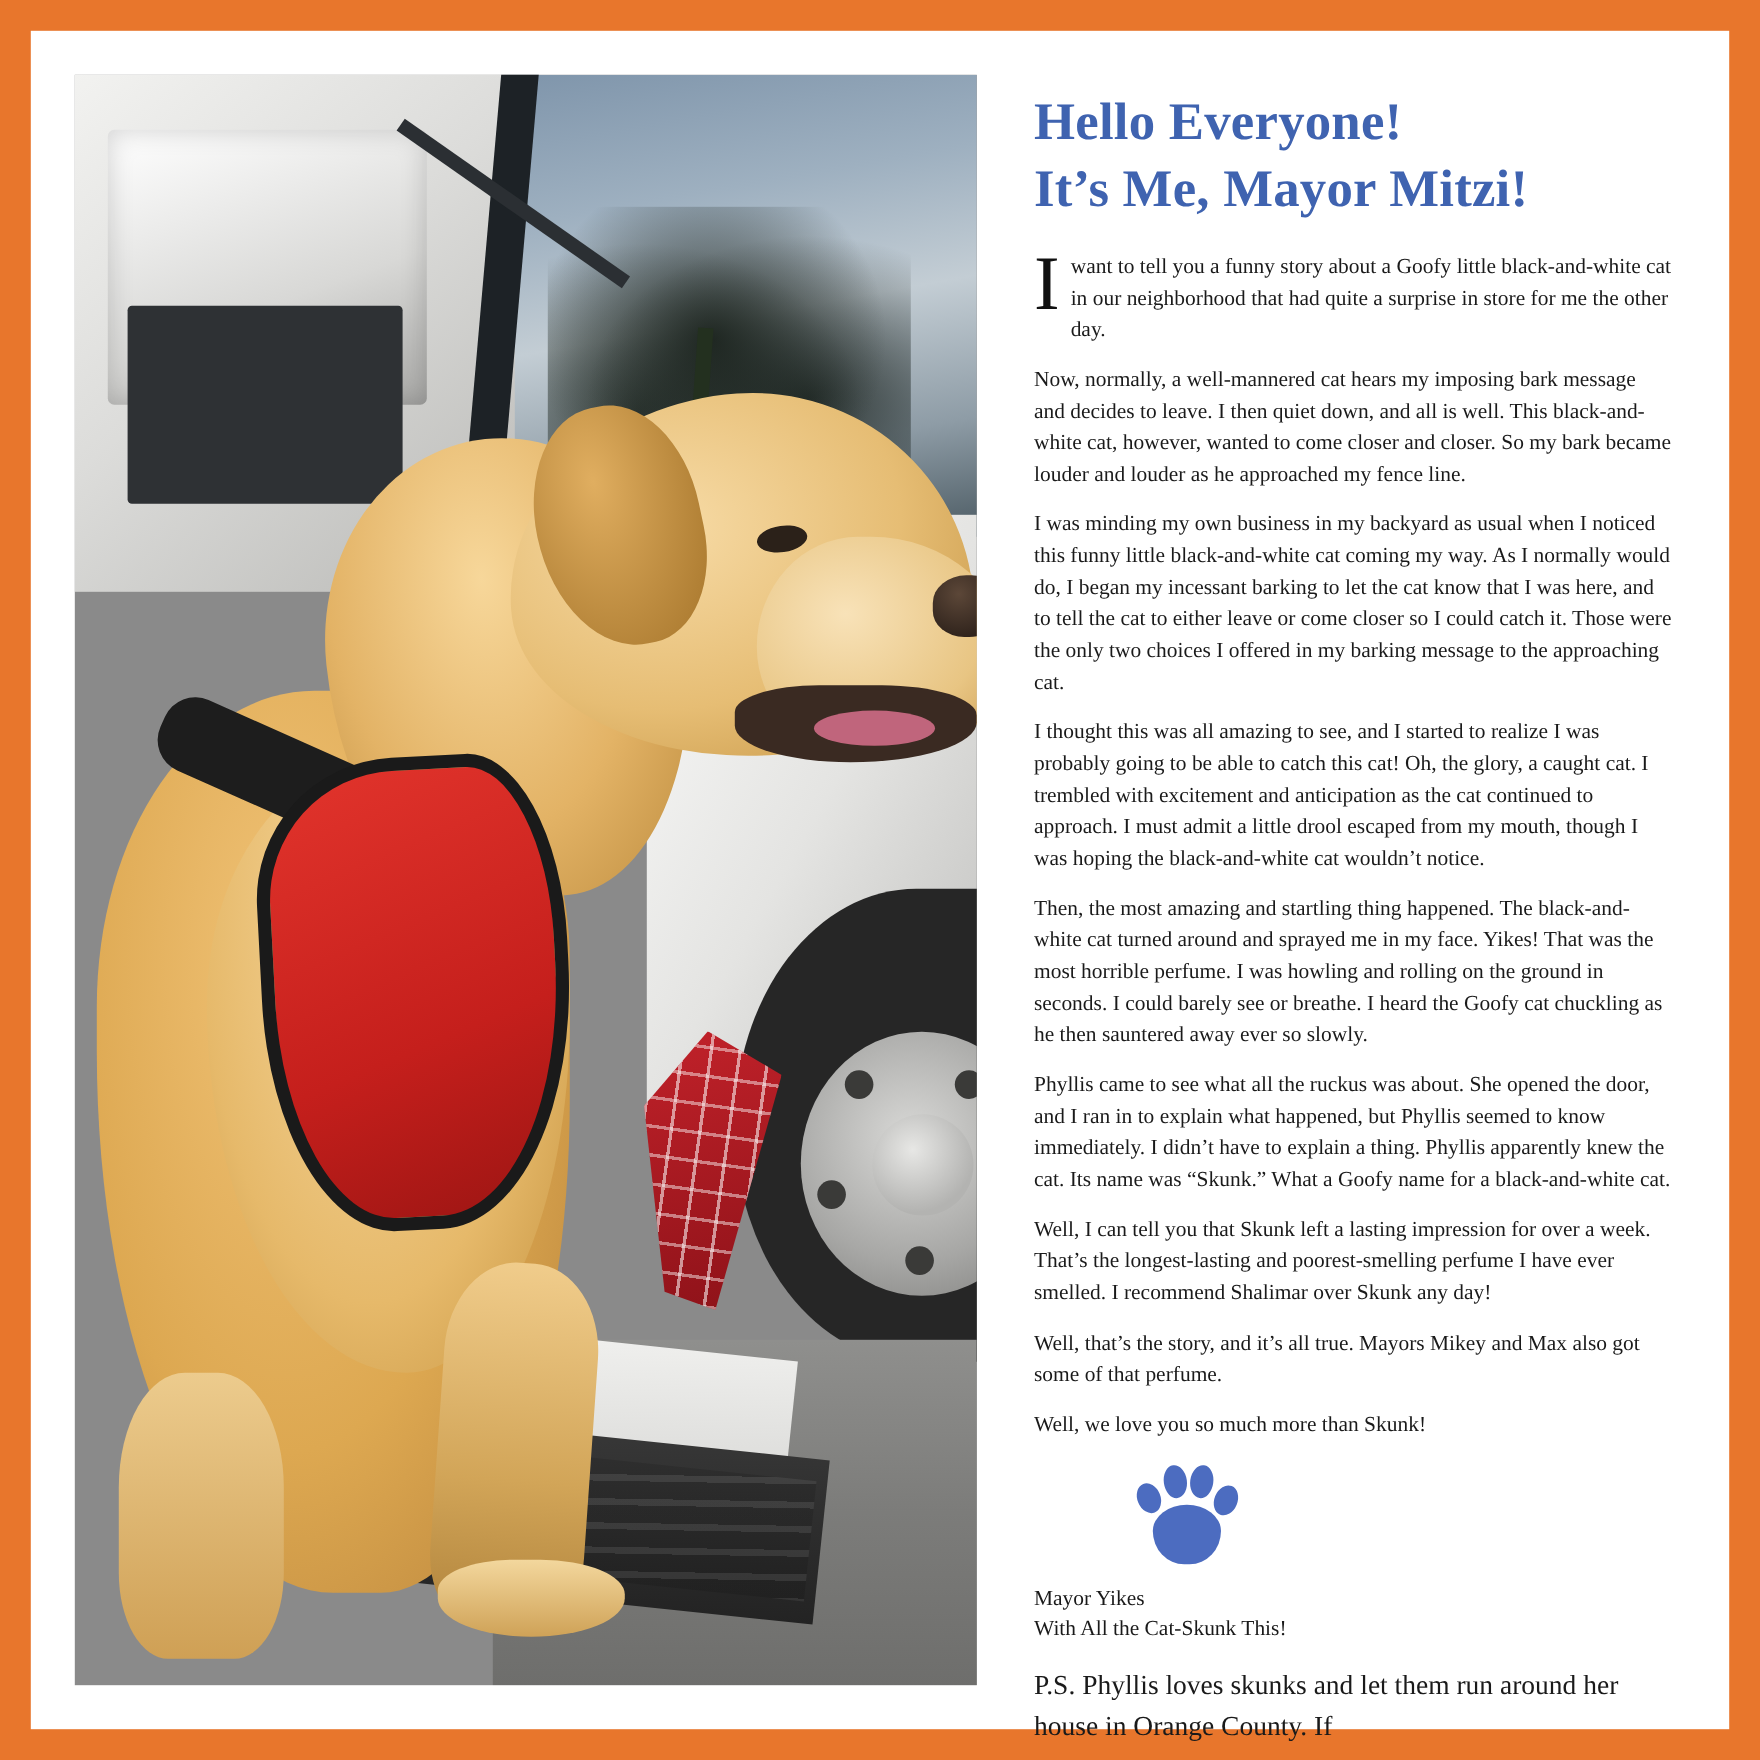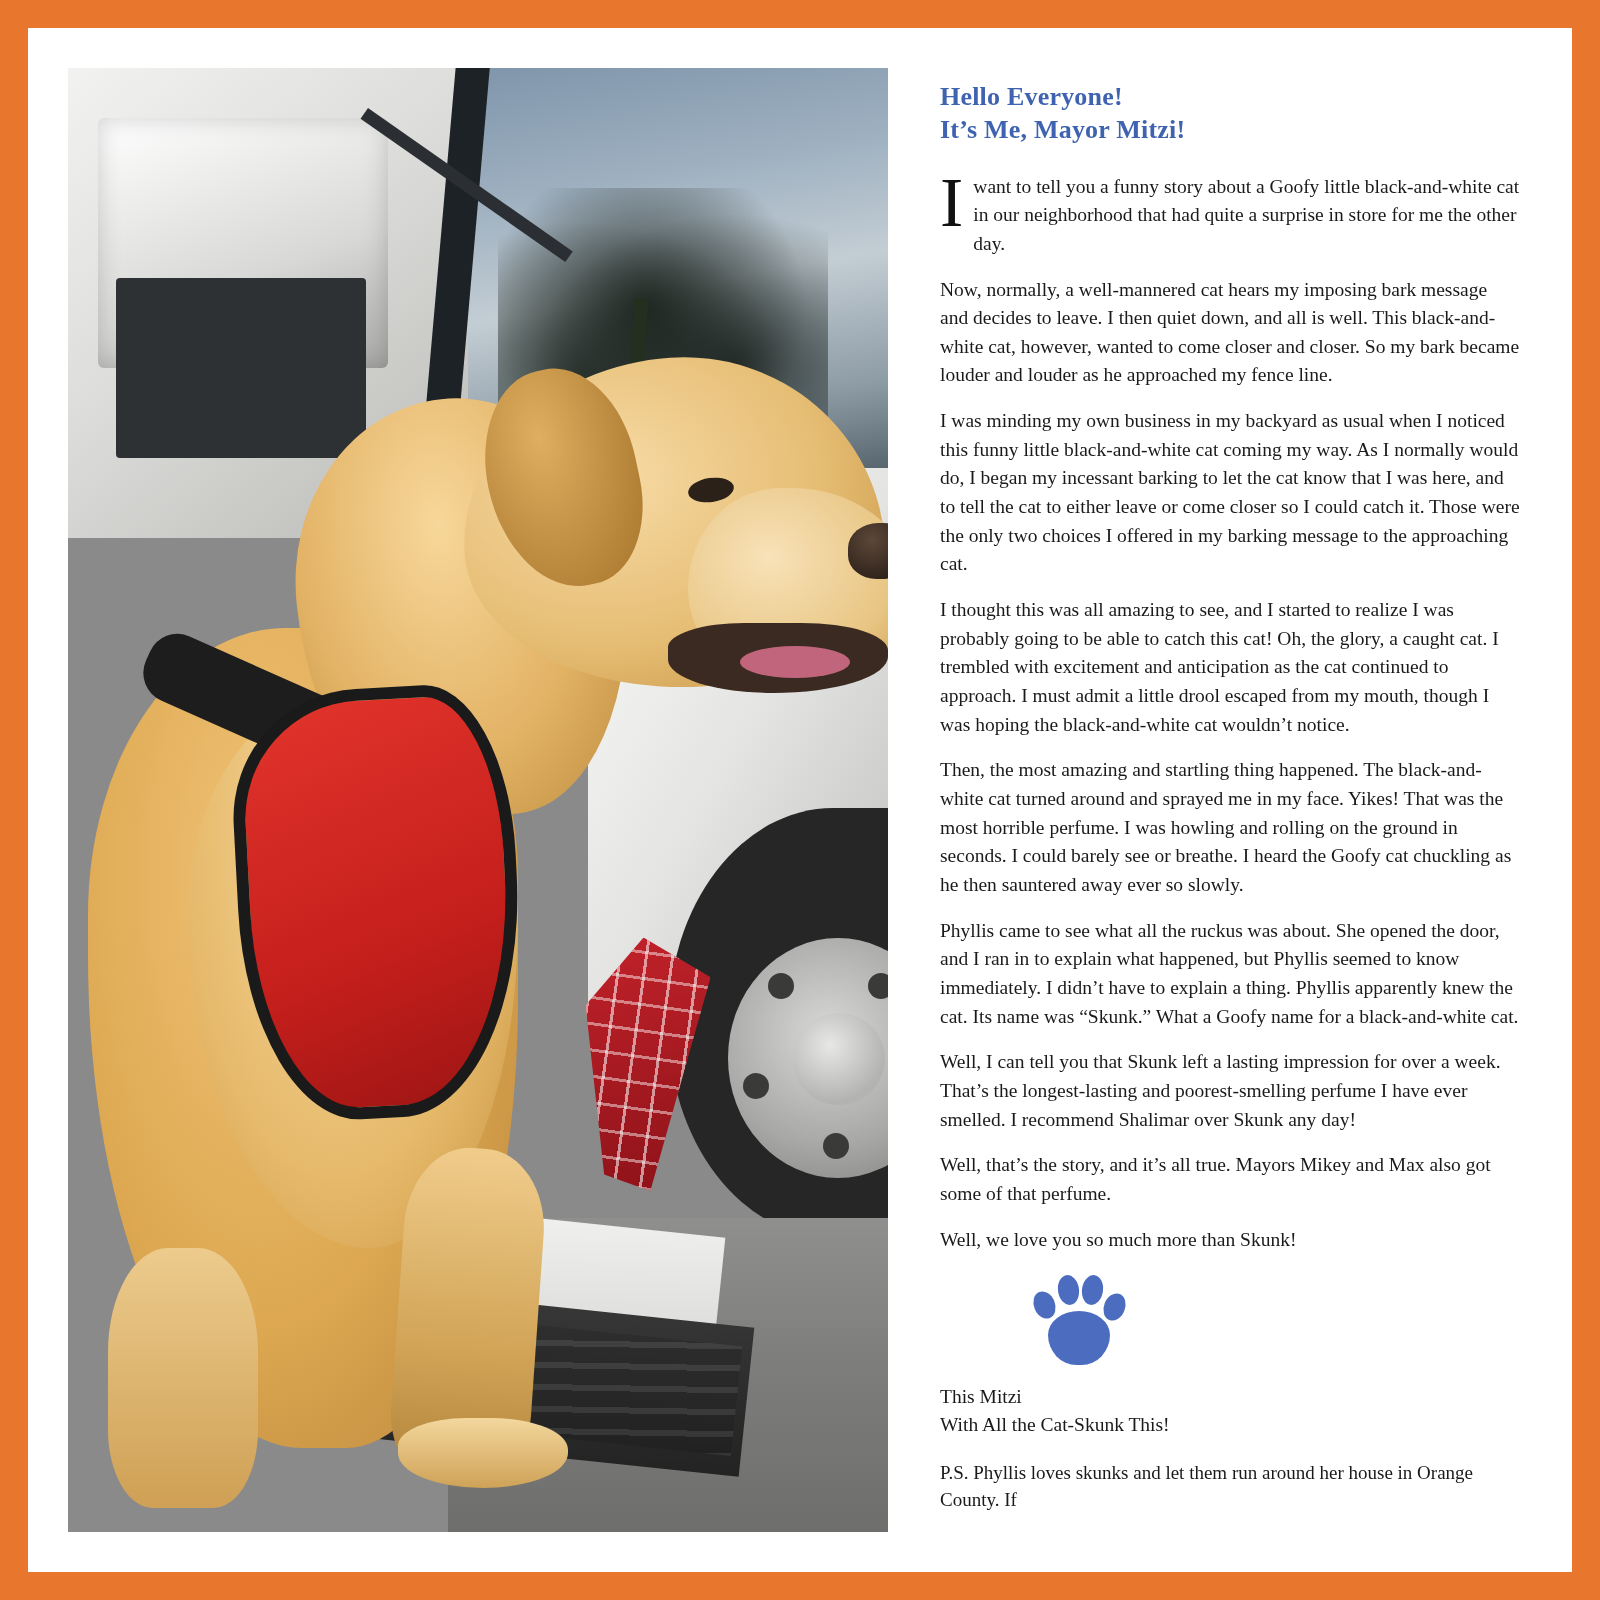--- a/index.html
+++ b/index.html
@@ -258,21 +258,21 @@
   
   .text-col {
     flex: 1 1 auto;
     padding: 52px 52px 40px 32px;
     box-sizing: border-box;
   }
   .headline {
     color: #3f63b0;
     font-family: "Liberation Serif", serif;
     font-weight: bold;
-    font-size: 26px;
+    font-size: 48px;
     line-height: 1.28;
     margin: 0 0 26px 0;
     letter-spacing: 0.2px;
   }
   .headline .l2 { display: block; }
   p.body {
     font-size: 19.5px;
     line-height: 1.47;
     color: #1a1a1a;
     margin: 0 0 17px 0;
@@ -311,21 +311,21 @@
   .paw .t2 { left: 26px; top: 4px;  width: 21px; height: 30px; transform: rotate(-8deg); }
   .paw .t3 { left: 50px; top: 4px;  width: 21px; height: 30px; transform: rotate(8deg); }
   .paw .t4 { left: 72px; top: 22px; width: 21px; height: 28px; transform: rotate(22deg); }
   .signoff {
     font-size: 19.5px;
     line-height: 1.42;
     color: #1a1a1a;
     margin: 0 0 20px 0;
   }
   .ps {
-    font-size: 19px;
+    font-size: 25px;
     line-height: 1.47;
     color: #1a1a1a;
     margin: 0;
     padding-left: 0;
     text-indent: 0;
   }
   .ps-line2 {
     display: block;
     padding-left: 34px;
   }
@@ -400,21 +400,21 @@
 
     <div class="sig-block">
       <div class="paw">
         <span class="pad main"></span>
         <span class="pad t1"></span>
         <span class="pad t2"></span>
         <span class="pad t3"></span>
         <span class="pad t4"></span>
       </div>
       <p class="signoff">
-        <span>This Mitzi</span><br>
+        <span>Mayor Yikes</span><br>
         <span>With All the Cat-Skunk This!</span>
       </p>
     </div>
 
     <p class="ps">
       <span>P.S. Phyllis loves skunks and let them run around her house in Orange County. If</span>
       <span class="ps-line2">
         
       </span>
     </p>

